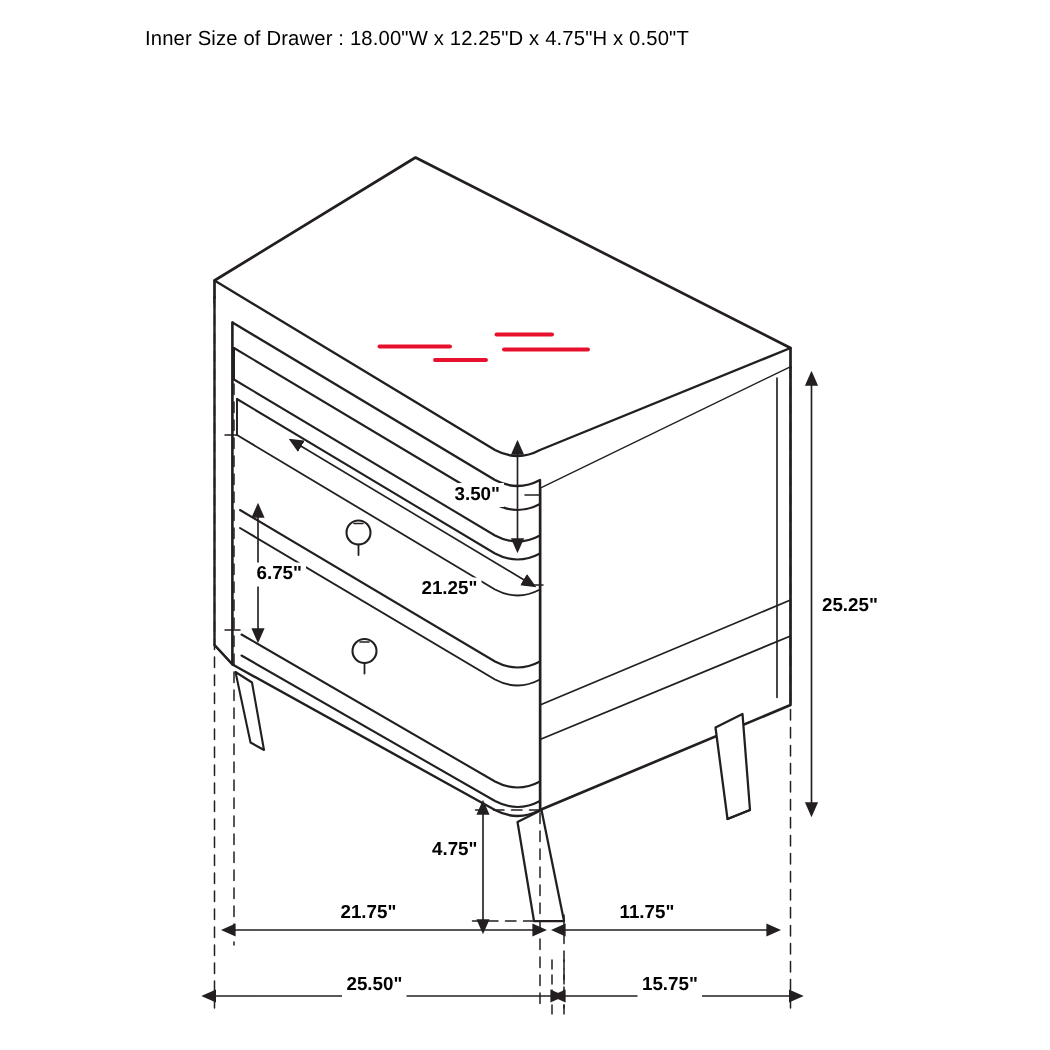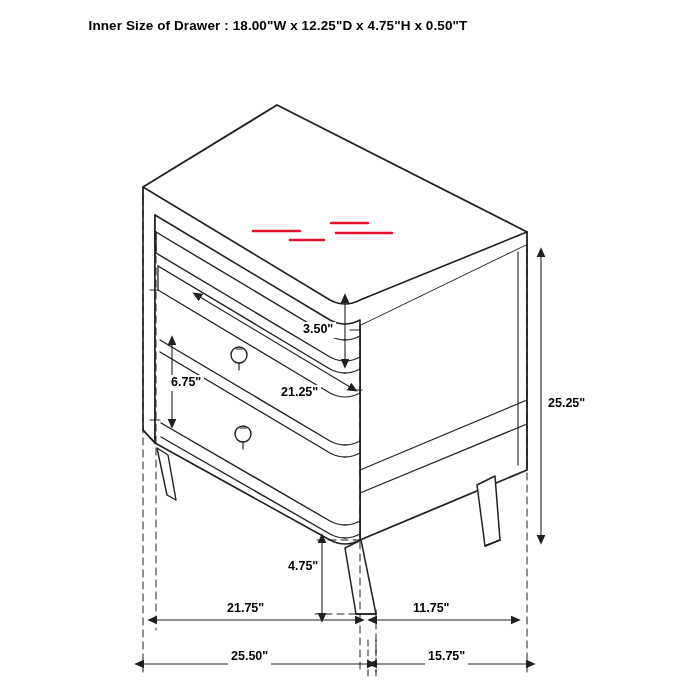--- a/index.html
+++ b/index.html
@@ -20,21 +20,21 @@
     width: 700px;
     height: 700px;
   }
   .title {
     position: absolute;
     top: 18px;
     left: 0;
     width: 556px;
     text-align: center;
     font-size: 13.5px;
-    font-weight: bold;
+    font-weight: normal;
     letter-spacing: 0.1px;
     color: #000;
   }
   svg.drawing {
     position: absolute;
     top: 0;
     left: 0;
     width: 700px;
     height: 700px;
   }

